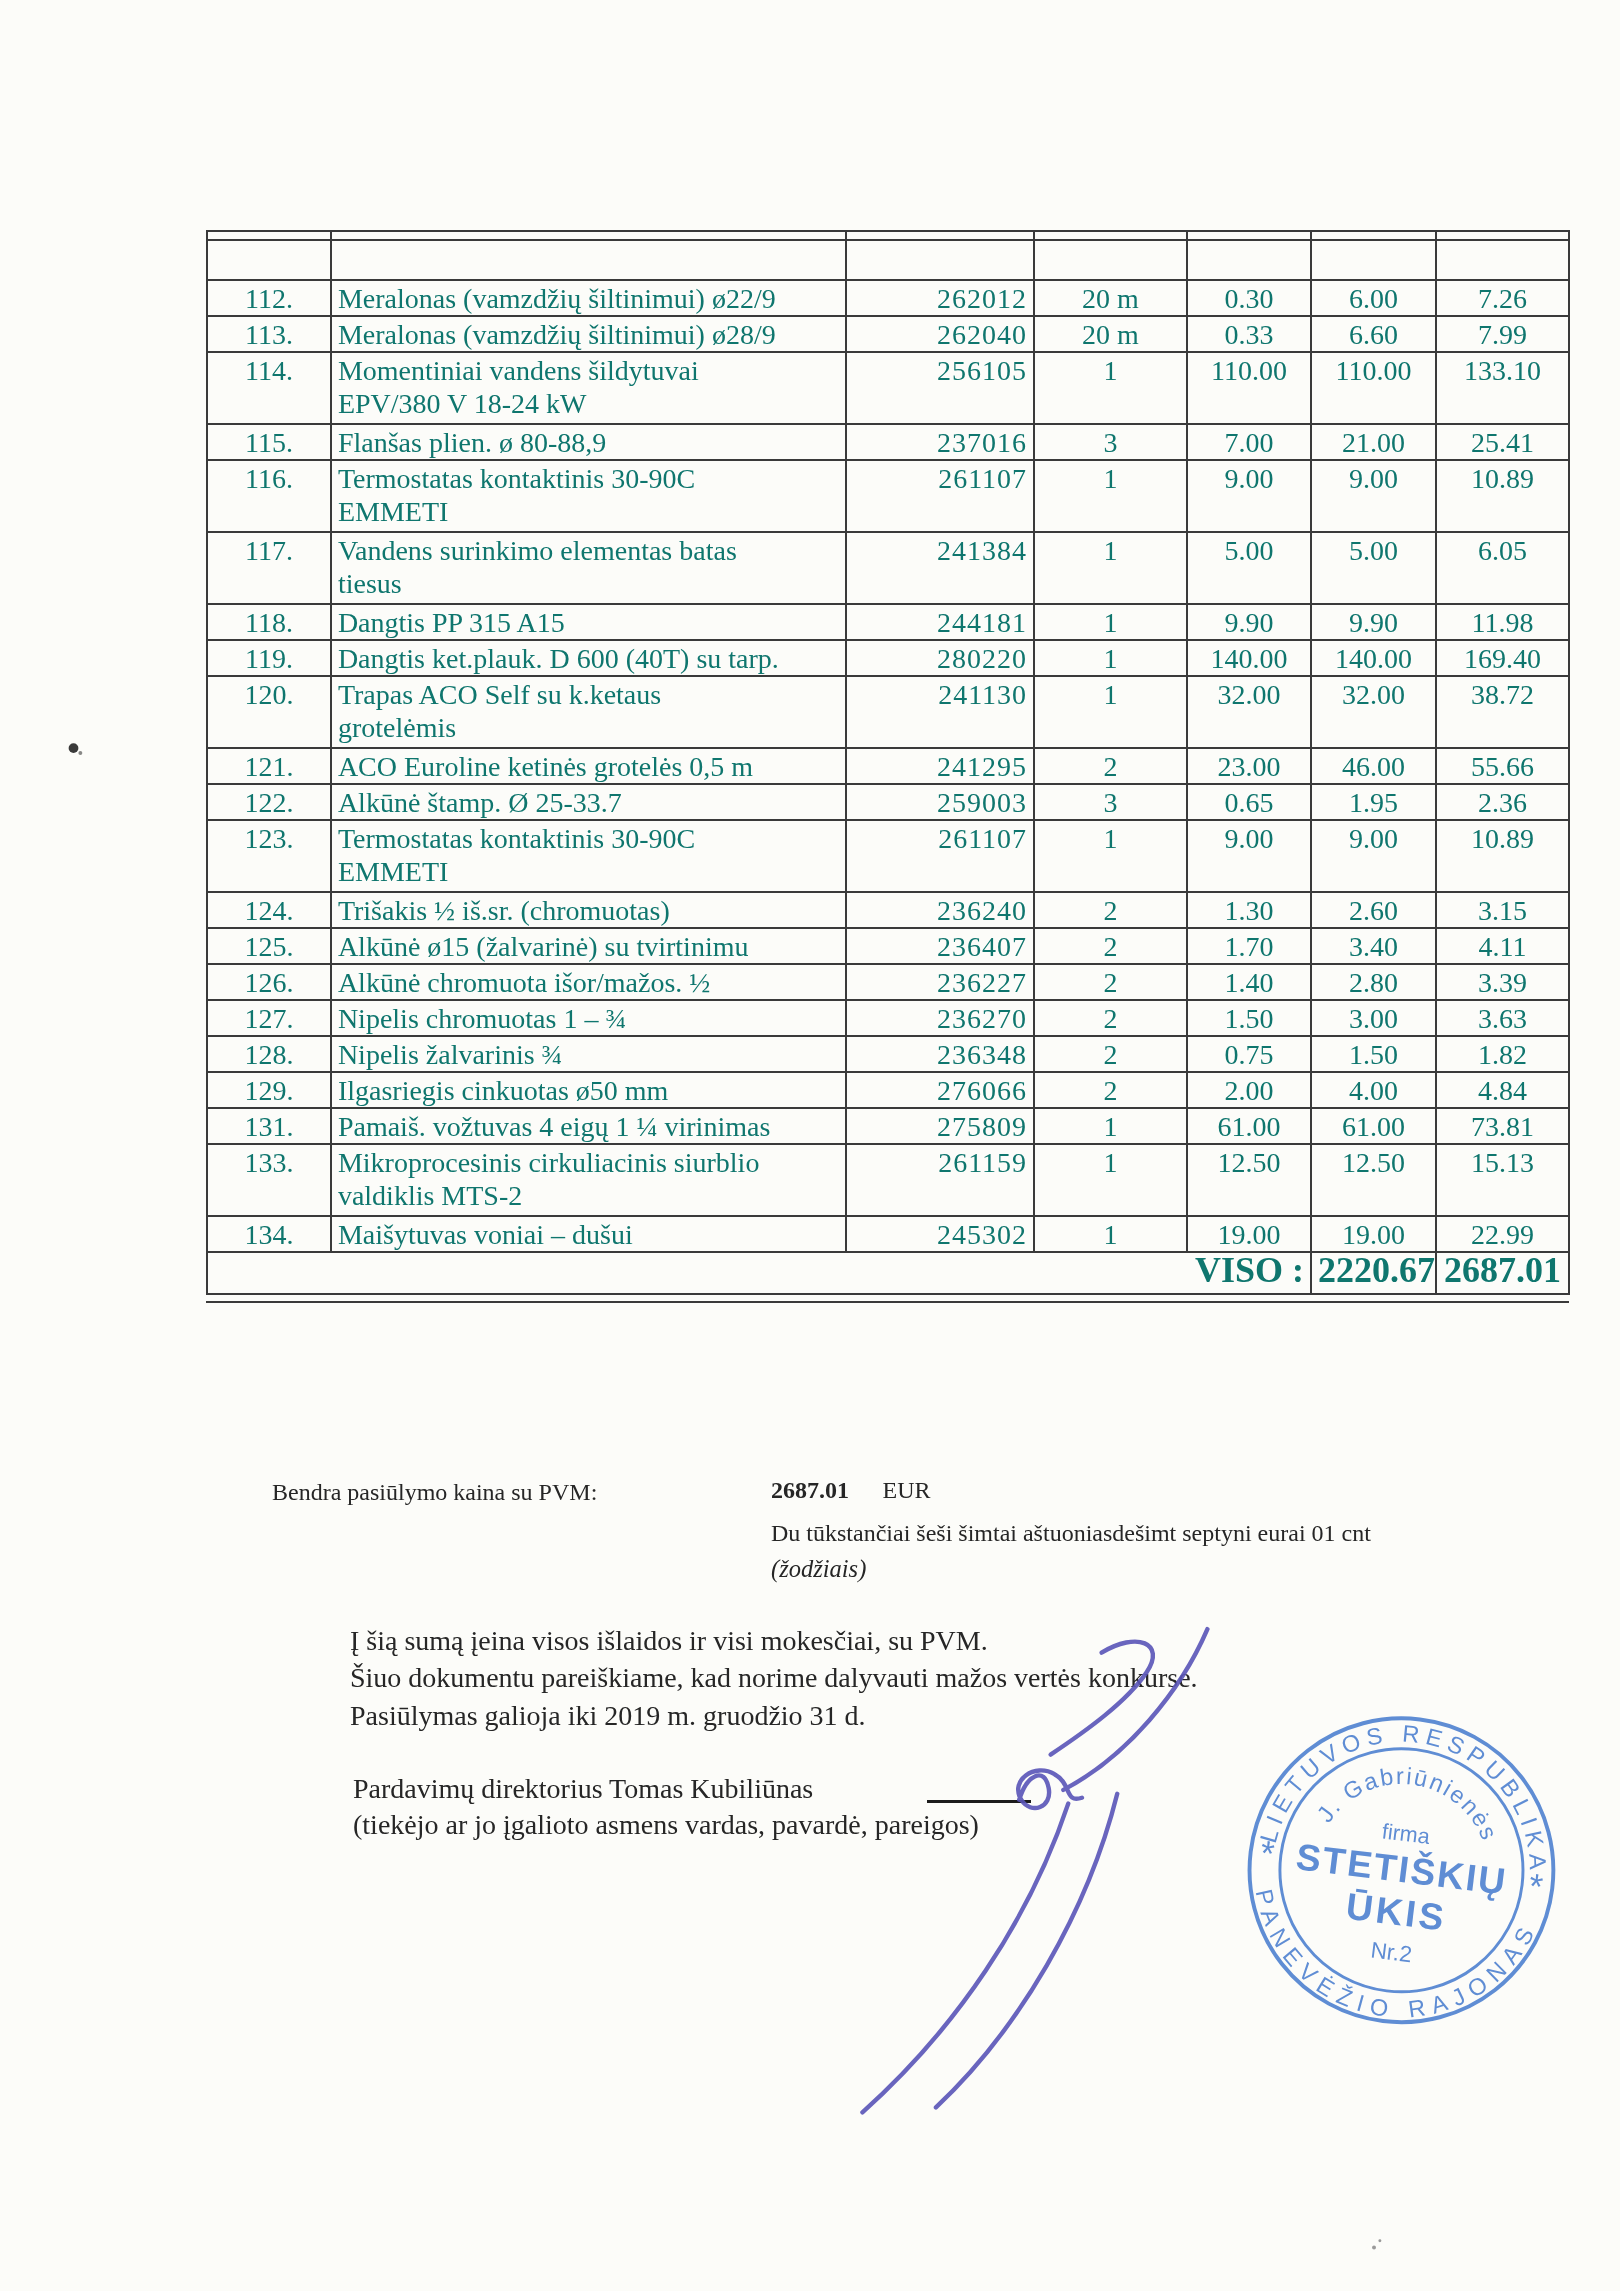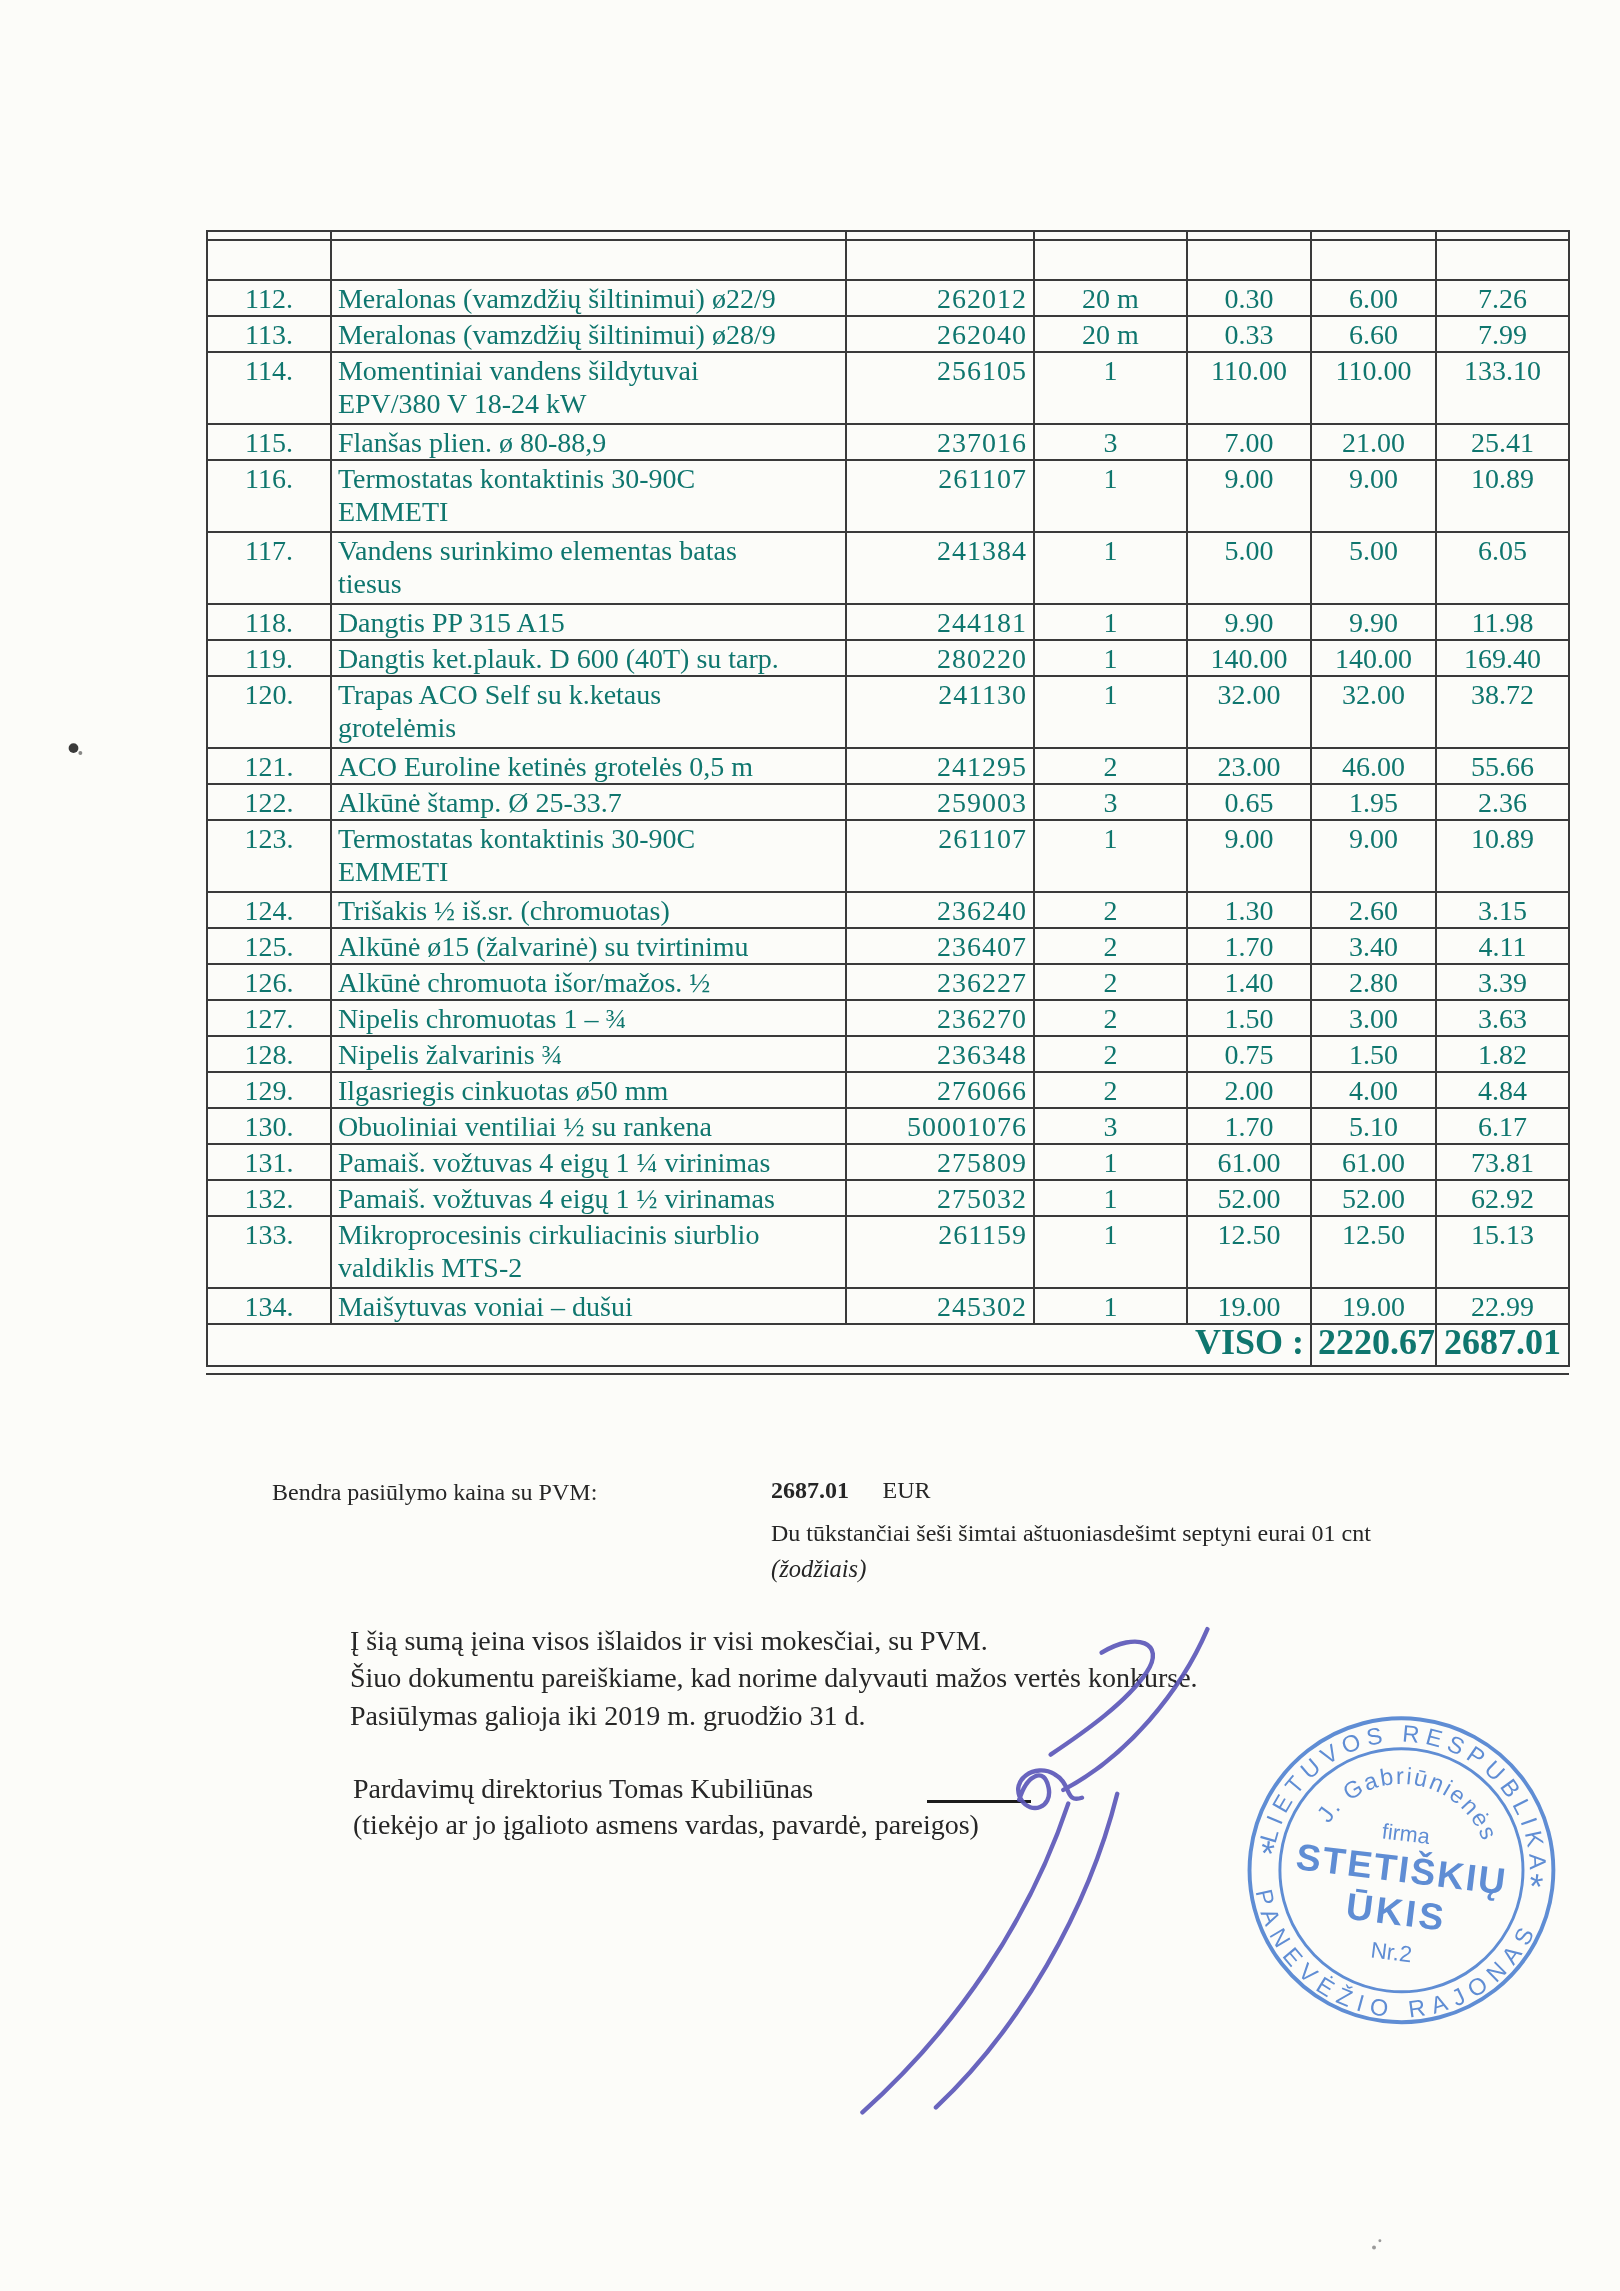--- a/index.html
+++ b/index.html
@@ -241,45 +241,27 @@
         <tr class="single">
           <td class="c-no">129.</td>
           <td class="c-desc">Ilgasriegis cinkuotas ø50 mm</td>
           <td class="c-code">276066</td>
           <td class="c-qty">2</td>
           <td class="c-unit">2.00</td>
           <td class="c-sum">4.00</td>
           <td class="c-vat">4.84</td>
         </tr>
         <tr class="single">
-          <td class="c-no">130.</td>
-          <td class="c-desc">Obuoliniai ventiliai ½ su rankena</td>
-          <td class="c-code">50001076</td>
-          <td class="c-qty">3</td>
-          <td class="c-unit">1.70</td>
-          <td class="c-sum">5.10</td>
-          <td class="c-vat">6.17</td>
-        </tr>
-        <tr class="single">
           <td class="c-no">131.</td>
           <td class="c-desc">Pamaiš. vožtuvas 4 eigų 1 ¼ virinimas</td>
           <td class="c-code">275809</td>
           <td class="c-qty">1</td>
           <td class="c-unit">61.00</td>
           <td class="c-sum">61.00</td>
           <td class="c-vat">73.81</td>
-        </tr>
-        <tr class="single">
-          <td class="c-no">132.</td>
-          <td class="c-desc">Pamaiš. vožtuvas 4 eigų 1 ½ virinamas</td>
-          <td class="c-code">275032</td>
-          <td class="c-qty">1</td>
-          <td class="c-unit">52.00</td>
-          <td class="c-sum">52.00</td>
-          <td class="c-vat">62.92</td>
         </tr>
         <tr class="double">
           <td class="c-no">133.</td>
           <td class="c-desc">Mikroprocesinis cirkuliacinis siurblio
 valdiklis MTS-2</td>
           <td class="c-code">261159</td>
           <td class="c-qty">1</td>
           <td class="c-unit">12.50</td>
           <td class="c-sum">12.50</td>
           <td class="c-vat">15.13</td>

